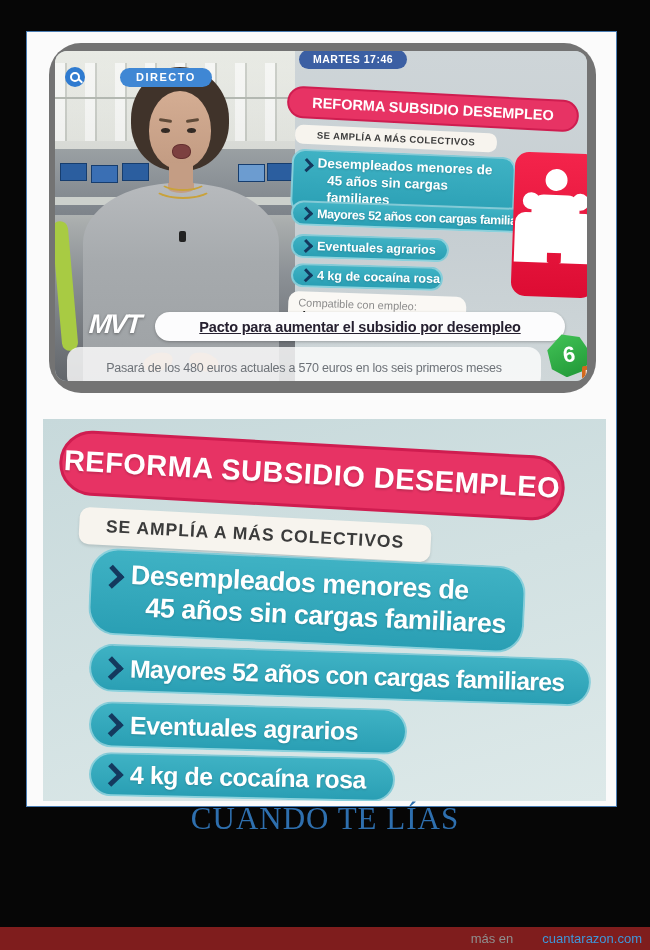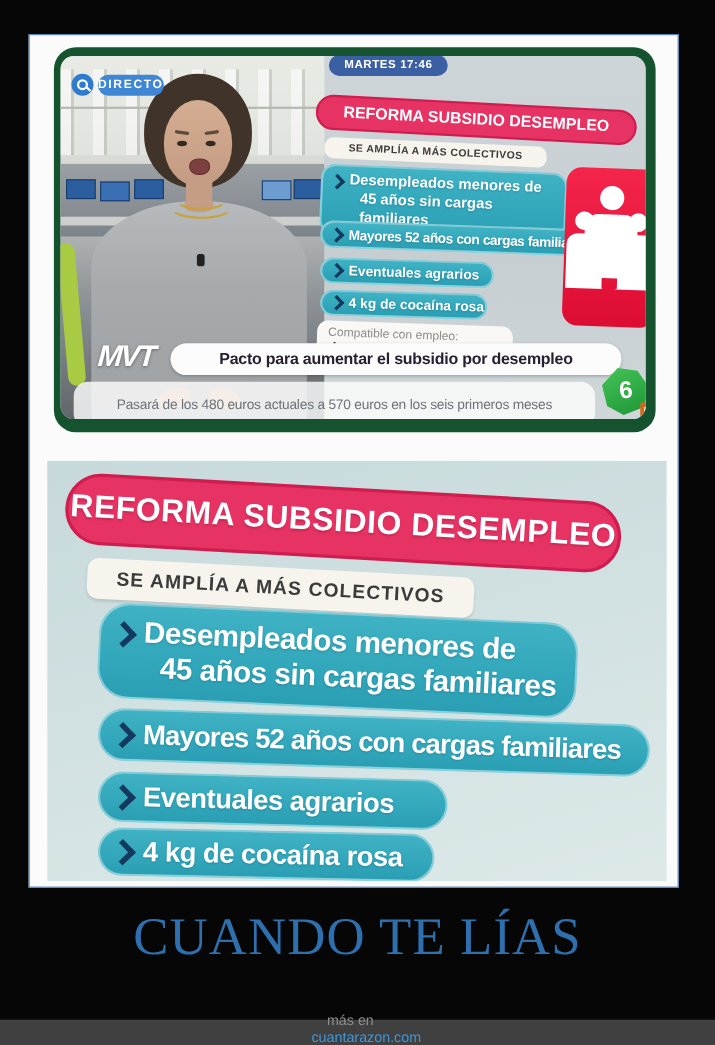--- a/index.html
+++ b/index.html
@@ -3,21 +3,21 @@
 <meta charset="utf-8">
 <style>
   html,body{margin:0;padding:0;}
   body{width:650px;height:950px;background:#060606;font-family:"Liberation Sans",sans-serif;position:relative;overflow:hidden;}
   .canvas{position:absolute;inset:0;}
 
   
   .card{position:absolute;left:26px;top:31px;width:591px;height:776px;background:#fbfbfb;border:1px solid #4a7db3;box-sizing:border-box;}
 
   
-  .panel1{position:absolute;left:22px;top:11px;width:547px;height:350px;background:#14532d;border-radius:20px;}
+  .panel1{position:absolute;left:22px;top:11px;width:547px;height:350px;background:#737373;border-radius:32px;}
   .screen{position:absolute;left:6px;top:8px;right:9px;bottom:12px;border-radius:12px;overflow:hidden;background:#c9d1d4;}
 
   
   .studio{position:absolute;left:0;top:0;width:240px;height:100%;background:linear-gradient(180deg,#e9ebe5 0%,#e0e2dd 18%,#d3d5d1 35%,#a9adad 52%,#8b9095 68%,#62666b 100%);}
   .windows{position:absolute;left:0;top:12px;width:240px;height:78px;background:repeating-linear-gradient(90deg,rgba(255,255,255,.75) 0 10px,rgba(168,173,166,.55) 10px 12px,rgba(232,234,228,.6) 12px 30px);opacity:.8;}
   .winline{position:absolute;left:0;top:46px;width:240px;height:2px;background:#b3b8b1;}
   .deskband{position:absolute;left:0;top:98px;width:240px;height:66px;background:linear-gradient(180deg,#9aa0a3,#7d838a);}
   .deskline{position:absolute;left:0;top:146px;width:240px;height:8px;background:#ccd0cc;}
   .mon{position:absolute;width:25px;height:16px;background:#2b5e9f;border:1px solid #163d6e;}
   .mon.m1{left:5px;top:112px;} .mon.m2{left:36px;top:114px;background:#3a6fb4;}
@@ -44,21 +44,21 @@
 
   
   .gfx{position:absolute;left:240px;top:0;right:0;height:100%;background:linear-gradient(180deg,#ced5d8 0%,#c6ced2 55%,#cfd7d9 100%);}
 
   
   .badge-martes{position:absolute;left:244px;top:-1px;padding:3px 14px 4px;background:#3b5fa3;color:#fff;font-size:10.5px;font-weight:bold;letter-spacing:.5px;border-radius:10px;}
   .badge-directo{position:absolute;left:10px;top:16px;display:flex;align-items:center;gap:4px;}
   .directo-circle{width:20px;height:20px;border-radius:50%;background:#2f7bd0;position:relative;flex:none;}
   .mag-lens{position:absolute;left:5px;top:5px;width:6px;height:6px;border:2px solid #fff;border-radius:50%;}
   .mag-handle{position:absolute;left:13px;top:13px;width:5px;height:2px;background:#fff;transform:rotate(45deg);}
-  .directo-pill{background:#3f87d4;color:#fff;font-size:11px;font-weight:bold;letter-spacing:1.5px;padding:3px 0 4px;border-radius:11px;}
+  .directo-pill{background:#3f87d4;color:#fff;font-size:11px;font-weight:bold;letter-spacing:1.5px;padding:3px 16px 4px;border-radius:11px;margin-left:31px;}
 
   
   .pill{position:absolute;background:linear-gradient(180deg,#3fb2c4,#2a9fb4);border:2px solid rgba(190,230,236,.6);color:#fff;font-weight:bold;display:flex;align-items:center;box-sizing:border-box;text-shadow:0 1px 2px rgba(20,60,70,.25);}
   .chev{display:inline-block;flex:none;border-top:3px solid #14395e;border-right:3px solid #14395e;width:7px;height:7px;transform:rotate(45deg);margin:0 6px 0 8px;}
   .chev.big{width:12px;height:12px;border-width:5px;margin:0 10px 0 12px;}
 
   
   .g-title{position:absolute;left:232px;top:42px;width:292px;padding:6px 0;text-align:center;background:#e73364;border:2px solid #cf1d50;border-radius:17px;color:#fff;font-weight:bold;font-size:14.5px;transform:rotate(3deg);box-sizing:border-box;}
   .g-sub{position:absolute;left:240px;top:78px;width:202px;padding:4px 0;text-align:center;background:#f7f4ee;border-radius:8px;color:#3b3b3b;font-weight:bold;font-size:9.5px;letter-spacing:.4px;transform:rotate(2.6deg);}
   .g-b1{left:236px;top:102px;width:224px;padding:4px 6px 5px 0;font-size:13.5px;line-height:1.25;border-radius:13px;transform:rotate(2.3deg);align-items:flex-start;}
@@ -73,41 +73,41 @@
   .g-people{position:absolute;left:458px;top:102px;width:84px;height:144px;background:linear-gradient(180deg,#f4244b,#dd0c33);border-radius:14px;transform:rotate(2deg);}
   .pp{position:absolute;background:#fff;}
   .pp.head-c{left:31px;top:16px;width:22px;height:22px;border-radius:50%;}
   .pp.body-c{left:18px;top:42px;width:48px;height:58px;border-radius:12px 12px 0 0;z-index:2;}
   .pp.head-l{left:9px;top:40px;width:17px;height:17px;border-radius:50%;}
   .pp.body-l{left:2px;top:60px;width:36px;height:50px;border-radius:10px 10px 0 0;border-right:3px solid #e51338;box-sizing:border-box;}
   .pp.head-r{left:58px;top:40px;width:17px;height:17px;border-radius:50%;}
   .pp.body-r{left:46px;top:60px;width:36px;height:50px;border-radius:10px 10px 0 0;border-left:3px solid #e51338;box-sizing:border-box;}
 
   .mvt{position:absolute;left:34px;top:258px;color:#fff;font-size:27px;font-weight:bold;font-style:italic;letter-spacing:-2px;transform:skewX(-4deg);text-shadow:0 1px 3px rgba(0,0,0,.4);}
-  .headline{position:absolute;left:100px;top:261px;width:410px;height:29px;background:#fcfcfd;border-radius:15px;display:flex;align-items:center;justify-content:center;font-weight:bold;font-size:14.5px;color:#262030;letter-spacing:-.2px;box-shadow:0 1px 3px rgba(0,0,0,.25);}
+  .headline{position:absolute;left:100px;top:261px;width:410px;height:29px;background:#fcfcfd;border-radius:15px;display:flex;align-items:center;justify-content:center;font-weight:bold;font-size:14.5px;color:#262030;letter-spacing:-.2px;box-shadow:0 1px 3px rgba(0,0,0,.25);text-decoration:underline;}
   .subheadline{position:absolute;left:12px;top:296px;width:474px;height:42px;background:rgba(252,253,253,.82);border-radius:13px;display:flex;align-items:center;justify-content:center;font-size:12.5px;color:#6d7278;letter-spacing:-.2px;}
   .lasexta{position:absolute;left:492px;top:282px;width:50px;height:48px;}
   .hex{width:44px;height:44px;clip-path:polygon(38% 2%,78% 12%,98% 48%,84% 88%,40% 100%,8% 78%,2% 34%);background:linear-gradient(160deg,#43c457,#1f9636);display:flex;align-items:center;justify-content:center;color:#fff;font-weight:bold;font-size:22px;transform:rotate(-6deg);}
   .rating{position:absolute;left:35px;top:33px;width:13px;height:13px;background:#d2691e;color:#fff;font-size:8px;font-weight:bold;display:flex;align-items:center;justify-content:center;border-radius:2px;}
 
   
   .panel2{position:absolute;left:16px;top:387px;width:563px;height:382px;background:linear-gradient(165deg,#c7d9db 0%,#d2e1e2 50%,#dde9e9 100%);overflow:hidden;}
   .z-title{position:absolute;left:16px;top:24px;width:506px;padding:12px 0 14px;text-align:center;background:#e73364;border:3px solid #cf1d50;border-radius:34px;color:#fff;font-weight:bold;font-size:29px;letter-spacing:.5px;transform:rotate(3.2deg);box-sizing:border-box;text-shadow:0 2px 2px rgba(0,0,0,.15);}
   .z-sub{position:absolute;left:36px;top:97px;width:352px;padding:8px 0;text-align:center;background:#f7f4ee;border-radius:10px;color:#3b3b3b;font-weight:bold;font-size:17.5px;letter-spacing:1px;transform:rotate(3deg);box-shadow:0 2px 3px rgba(0,0,0,.12);}
   .z-b1{left:46px;top:138px;width:436px;padding:8px 10px 10px 0;font-size:27px;line-height:1.2;border-radius:28px;transform:rotate(2.6deg);align-items:flex-start;letter-spacing:-.5px;}
   .z-b1 .chev.big{margin-top:10px;}
   .z-b1 .l2{display:block;padding-left:16px;}
   .z-b2{left:46px;top:232px;width:502px;height:48px;font-size:25px;letter-spacing:-.8px;border-radius:24px;transform:rotate(1.8deg);}
   .z-b3{left:46px;top:286px;width:318px;height:46px;font-size:25px;letter-spacing:-.5px;border-radius:23px;transform:rotate(1.5deg);}
   .z-b4{left:46px;top:336px;width:306px;height:44px;font-size:25px;letter-spacing:-.5px;border-radius:22px;transform:rotate(1.2deg);}
 
   
-  .caption-title{position:absolute;top:824px;left:0;width:100%;text-align:center;font-family:"Liberation Serif",serif;font-size:48px;color:#2e6fae;letter-spacing:1px;}
+  .caption-title{position:absolute;top:801px;left:0;width:100%;text-align:center;font-family:"Liberation Serif",serif;font-size:31px;color:#2e6fae;letter-spacing:1px;}
   .caption-sub{position:absolute;top:881px;left:0;width:100%;text-align:center;font-size:15.5px;color:#dedede;}
-  .footerbar{position:absolute;left:0;bottom:0;width:100%;height:23px;background:#404040;display:flex;align-items:center;justify-content:flex-end;padding-right:8px;box-sizing:border-box;font-size:13px;flex-direction:column;}
+  .footerbar{position:absolute;left:0;bottom:0;width:100%;height:23px;background:#7f1d1d;display:flex;align-items:center;justify-content:flex-end;padding-right:8px;box-sizing:border-box;font-size:13px;}
   .f-prefix{color:#8f8f8f;margin-right:5px;}
   .f-site{color:#3f97d9;text-decoration:none;margin-left:24px;}
 </style>
 </head>
 <body>
 
 <div class="canvas">
 
   <div class="card">
 

